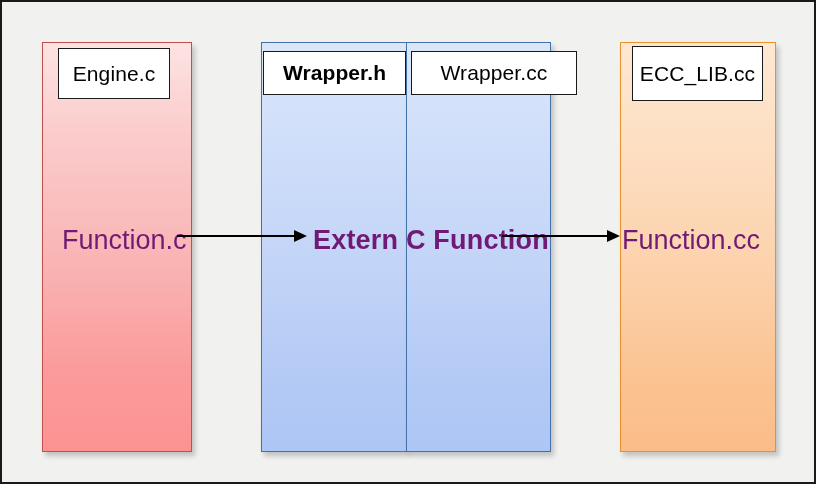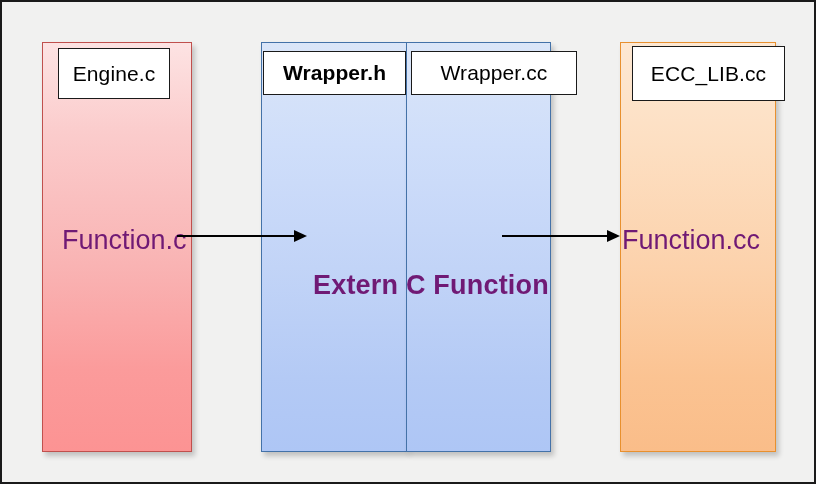--- a/index.html
+++ b/index.html
@@ -76,32 +76,32 @@
     justify-content: center;
     font-size: 21px;
     color: #000000;
     letter-spacing: 0.1px;
     white-space: nowrap;
   }
 
   .fb-engine   { left: 56px;  top: 46px; width: 112px; height: 51px; }
   .fb-wrap-h   { left: 261px; top: 49px; width: 143px; height: 44px; font-weight: bold; }
   .fb-wrap-cc  { left: 409px; top: 49px; width: 166px; height: 44px; }
-  .fb-ecc      { left: 630px; top: 44px; width: 153px; height: 55px; }
+  .fb-ecc      { left: 630px; top: 44px; width: 131px; height: 55px; }
 
   
   .col-label {
     position: absolute;
     font-size: 27px;
     color: #701a75;
     white-space: nowrap;
     top: 223px;
   }
   .lbl-function-c  { left: 60px; }
-  .lbl-extern      { left: 311px; font-weight: bold; letter-spacing: 0.2px; margin-top: 45px; }
+  .lbl-extern      { left: 311px; font-weight: bold; letter-spacing: 0.2px; }
   .lbl-function-cc { left: 620px; }
 
   
   .arrow {
     position: absolute;
     top: 226px;
     height: 16px;
   }
   .arrow .shaft {
     position: absolute;

